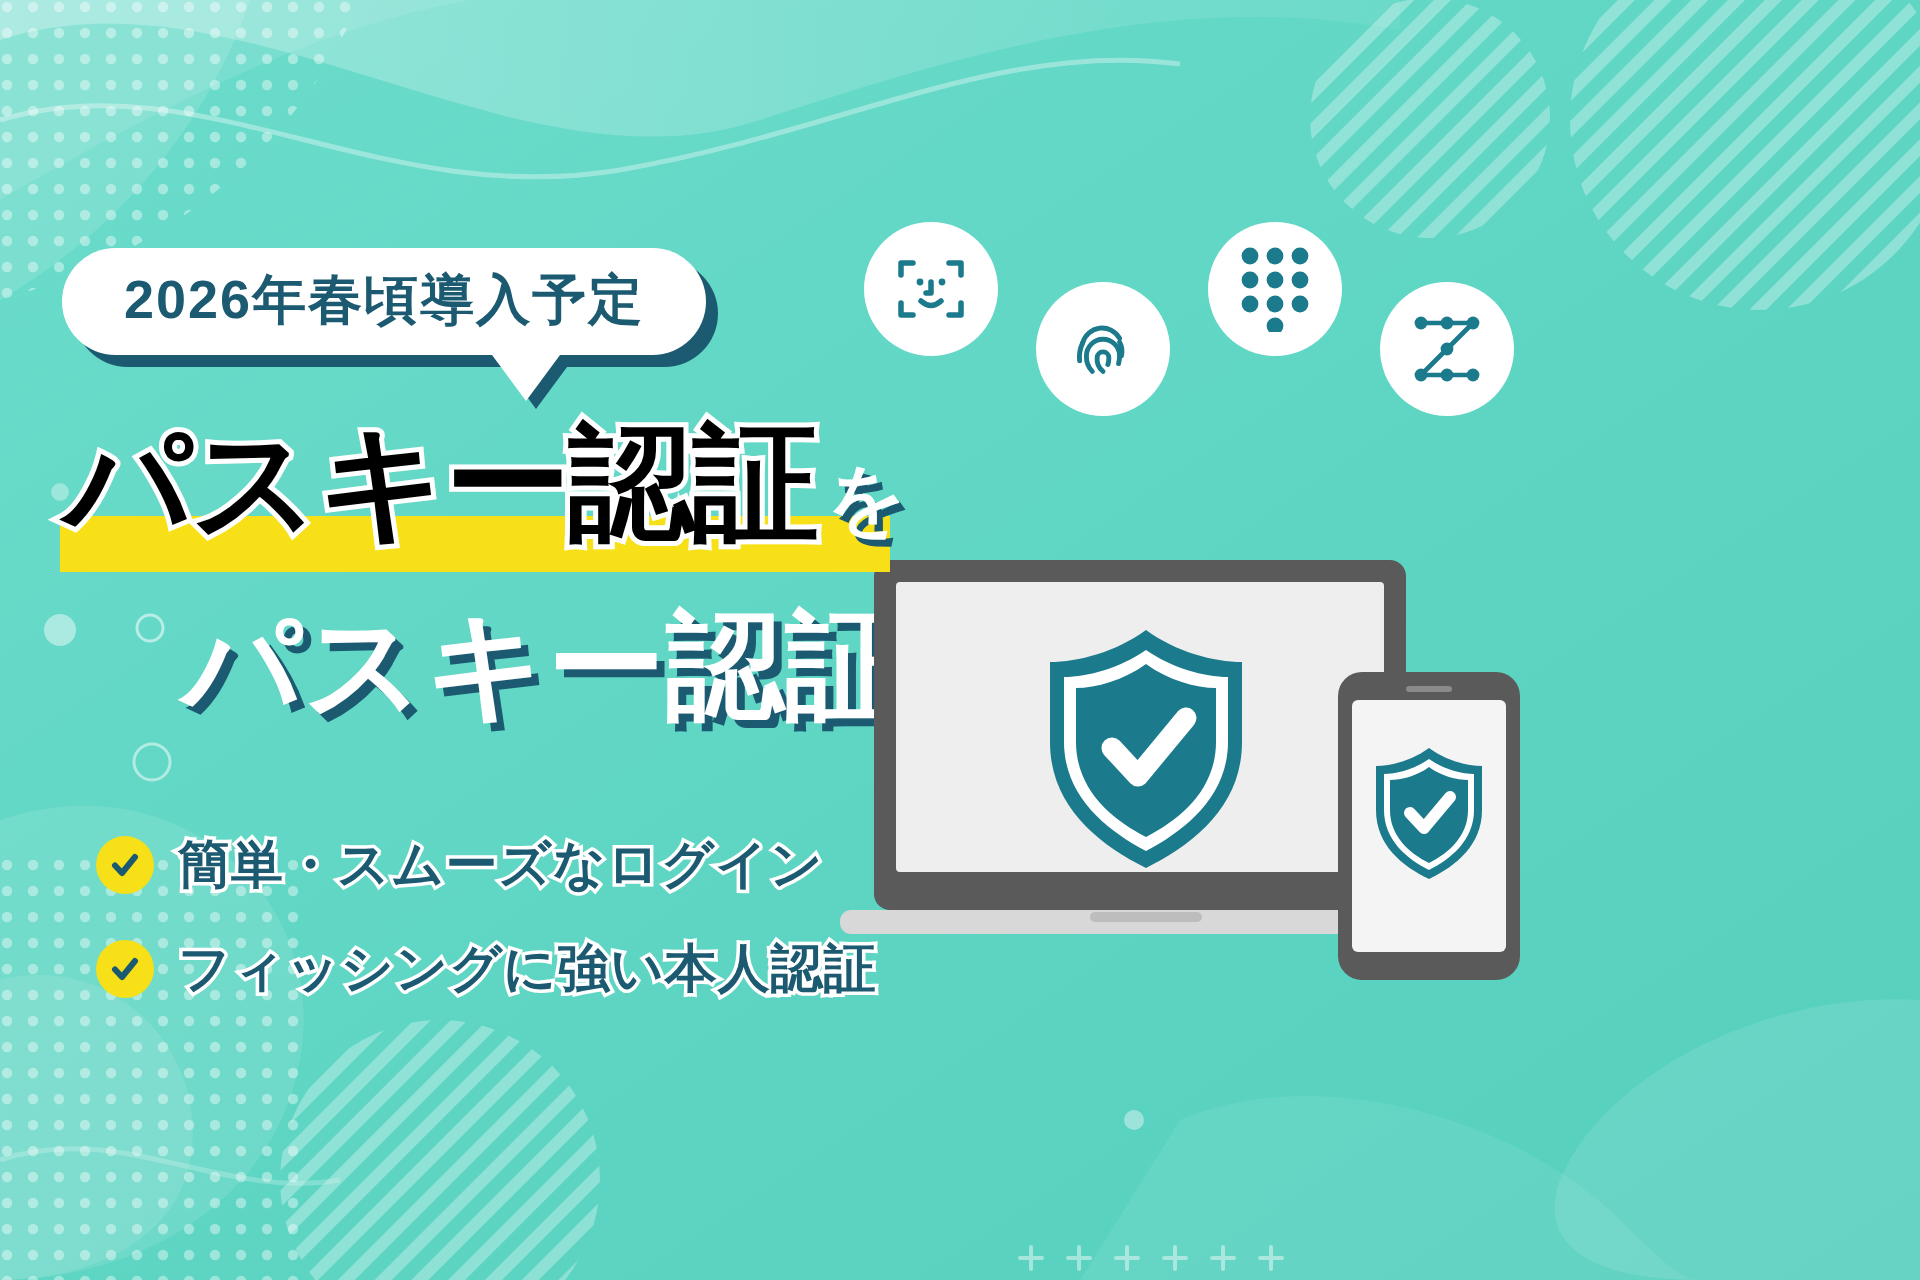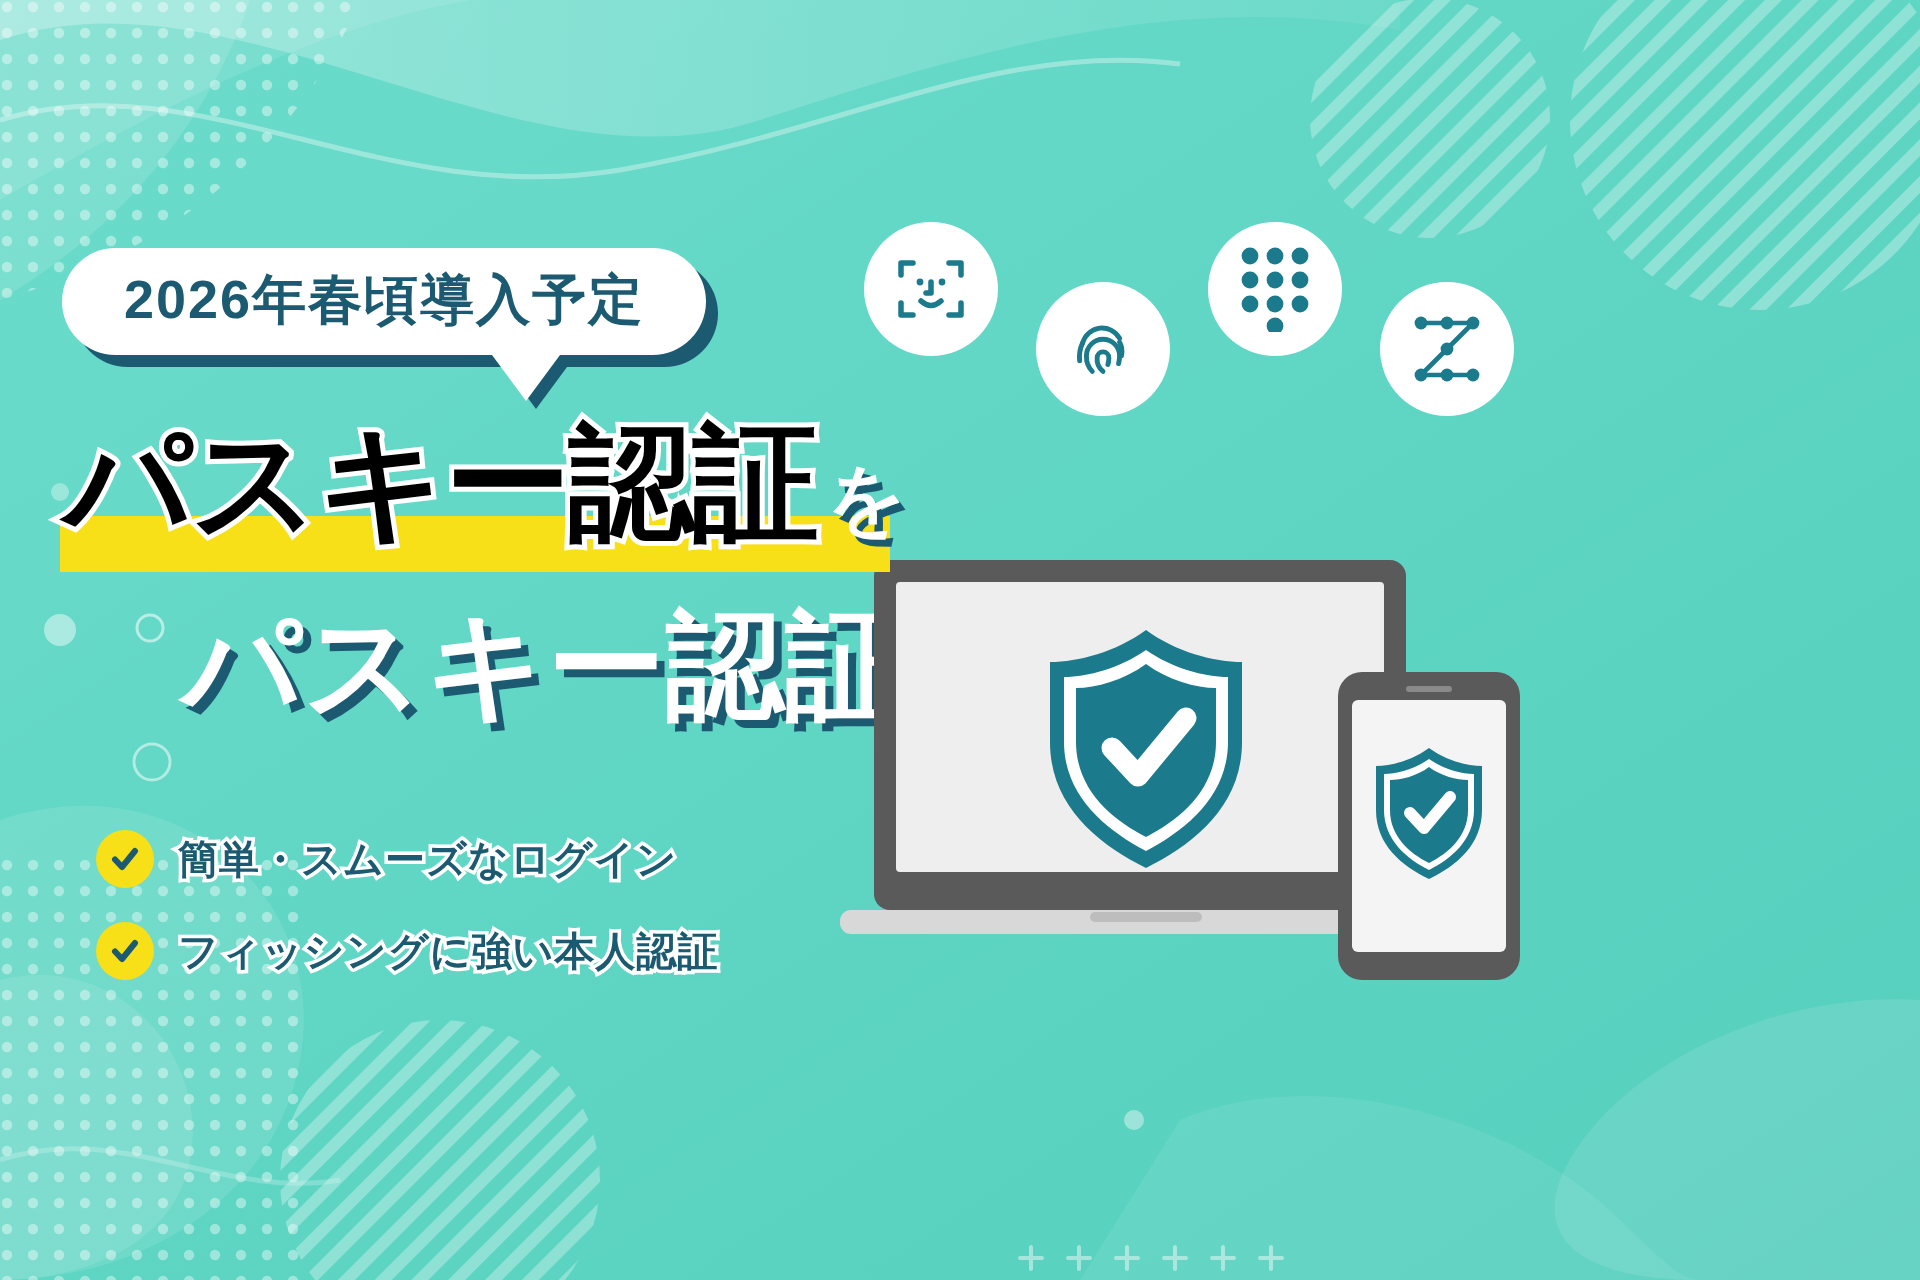--- a/index.html
+++ b/index.html
@@ -75,21 +75,21 @@
   .bullets{position:absolute;left:96px;top:830px;}
   .bullet{display:flex;align-items:center;margin-bottom:34px;}
   .check-circle{
     width:58px;height:58px;border-radius:50%;
     background:#f7e017;flex:0 0 58px;
     display:flex;align-items:center;justify-content:center;
     margin-right:24px;
   }
   .check-circle svg{display:block;}
   .bullet-text{
-    font-size:40px;font-weight:bold;color:#1b5a70;
+    font-size:52px;font-weight:bold;color:#1b5a70;
     letter-spacing:1px;white-space:nowrap;
     -webkit-text-stroke:7px #ffffff;
     paint-order:stroke fill;
   }
 
   
   .illus{position:absolute;left:1040px;top:0;width:880px;height:1280px;}
   .icon-circle{
     position:absolute;border-radius:50%;background:#ffffff;
     display:flex;align-items:center;justify-content:center;

